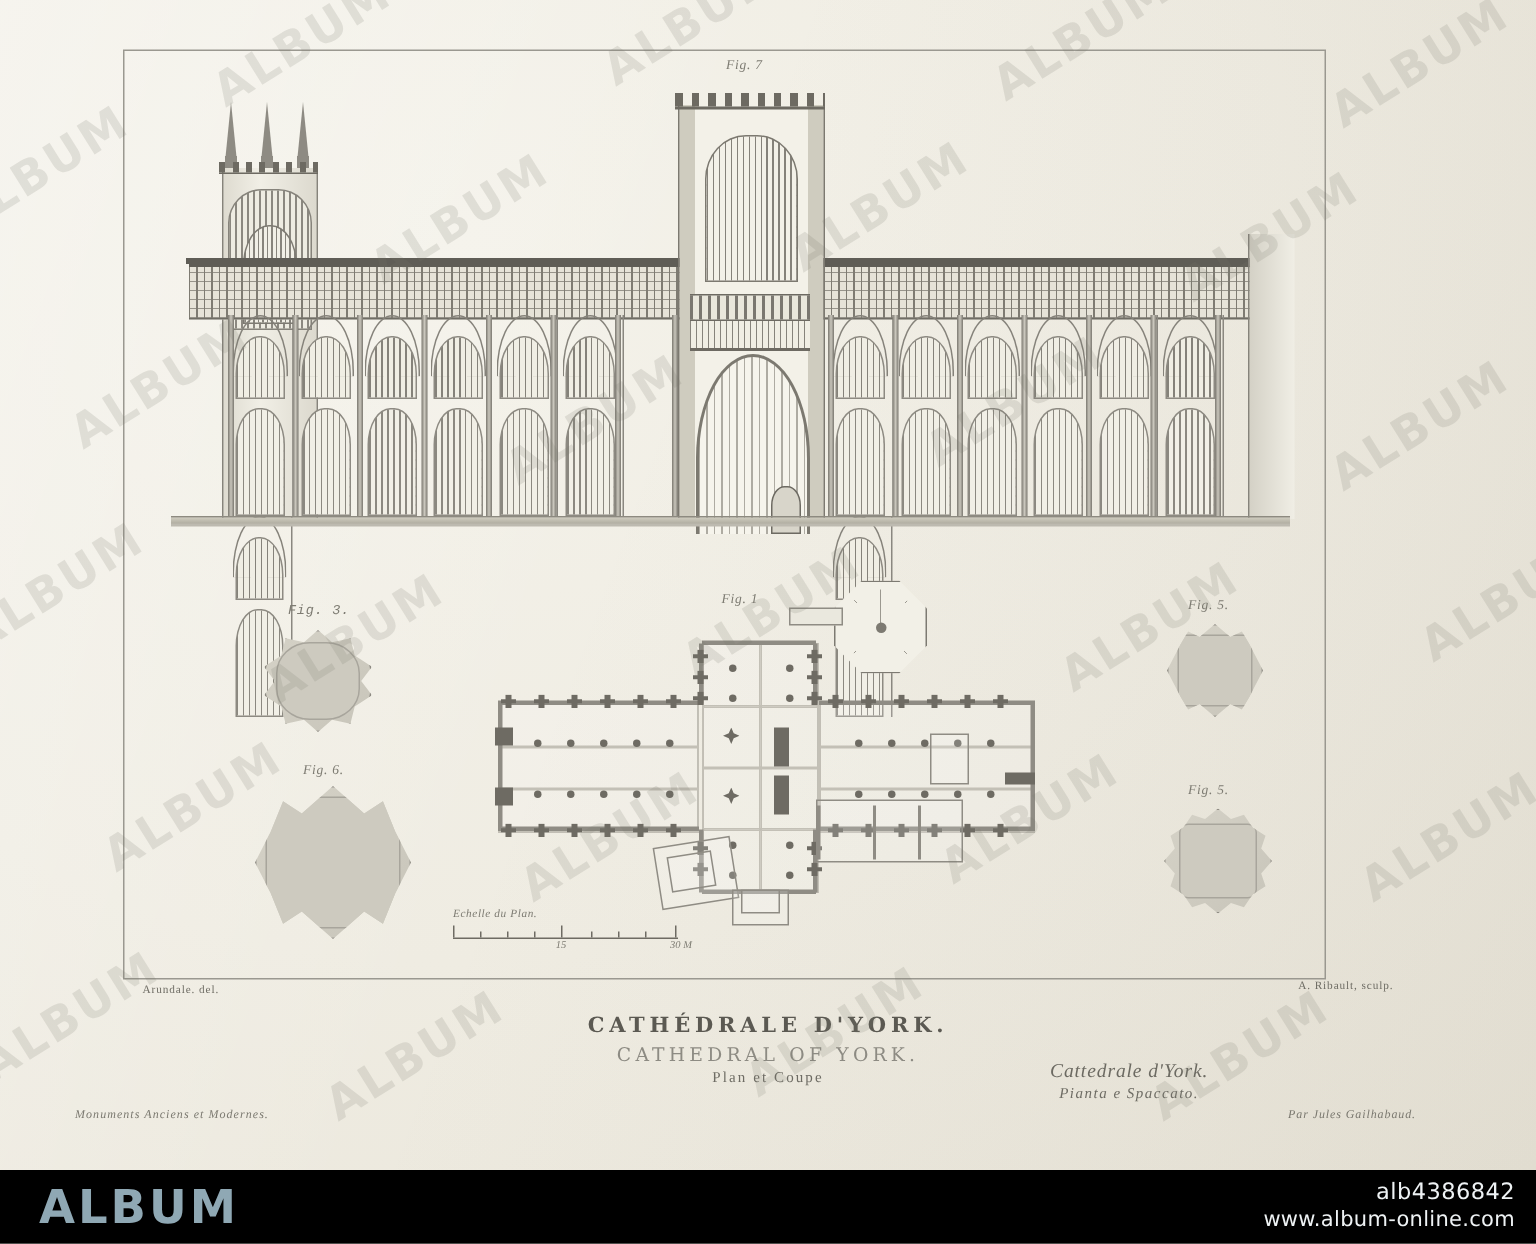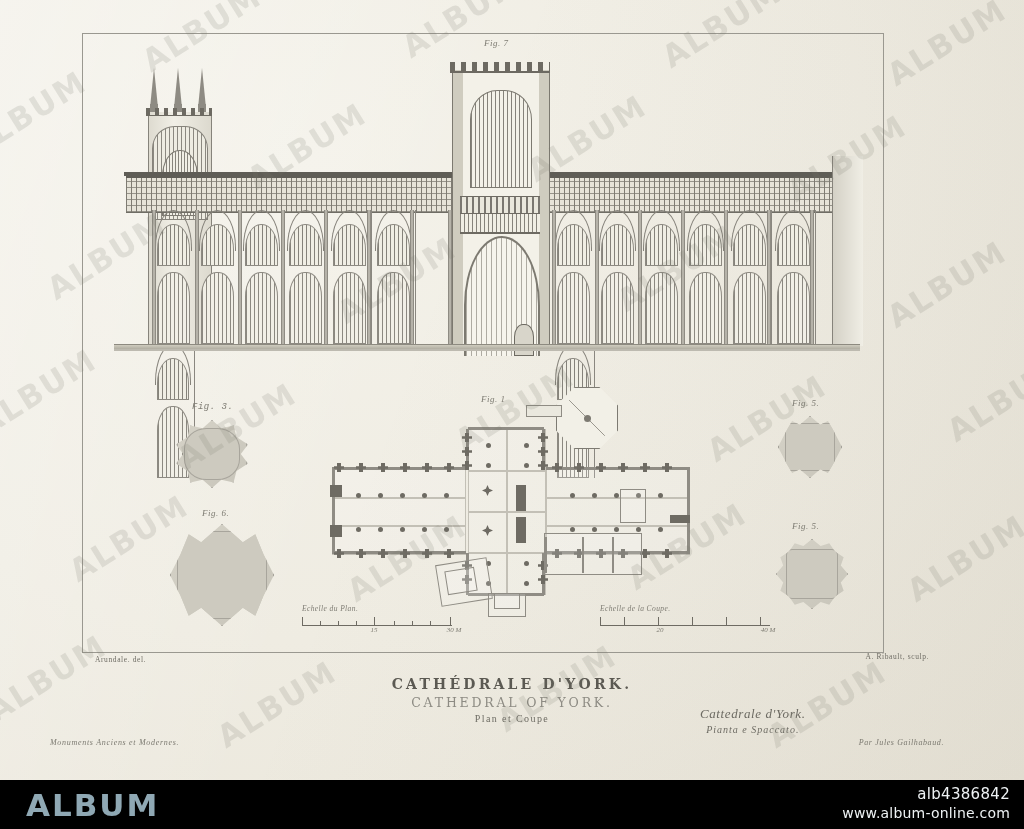--- a/index.html
+++ b/index.html
@@ -505,35 +505,20 @@
       <div class="tick minor" style="left:110px;"></div>
       <div class="tick minor" style="left:128px;"></div>
       <div class="tick" style="left:148px;"></div>
     </div>
     <div class="scale-nums">
       <div class="snum" style="left:72px;">15</div>
       <div class="snum" style="left:152px;">30 M</div>
     </div>
   </div>
 
-  <div class="scalewrap" style="left:600px;top:604px;width:170px;">
-    <div class="scale-title">Echelle de la Coupe.</div>
-    <div class="scale-line">
-      <div class="tick" style="left:0;"></div>
-      <div class="tick" style="left:24px;"></div>
-      <div class="tick" style="left:58px;"></div>
-      <div class="tick" style="left:92px;"></div>
-      <div class="tick" style="left:126px;"></div>
-      <div class="tick" style="left:160px;"></div>
-    </div>
-    <div class="scale-nums">
-      <div class="snum" style="left:60px;">20</div>
-      <div class="snum" style="left:168px;">40 M</div>
-    </div>
-  </div>
 
   <div id="credits-left">Arundale. del.</div>
   <div id="credits-right">A. Ribault, sculp.</div>
 
   <div id="caption-center">
     <div id="title-fr">CATHÉDRALE D'YORK.</div>
     <div id="title-en">CATHEDRAL OF YORK.</div>
     <div id="sub-fr">Plan et Coupe</div>
   </div>
 

